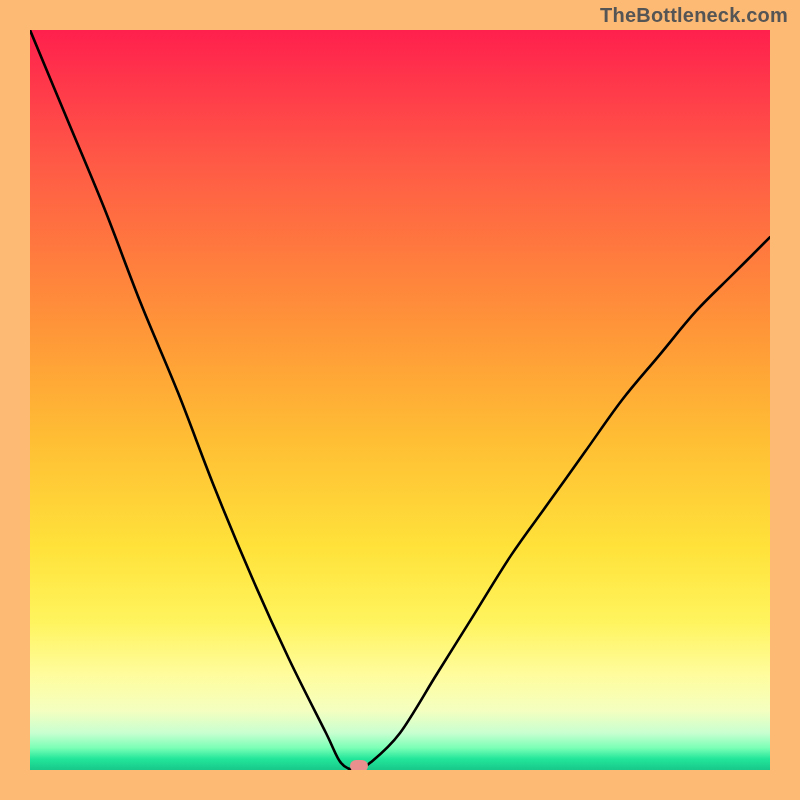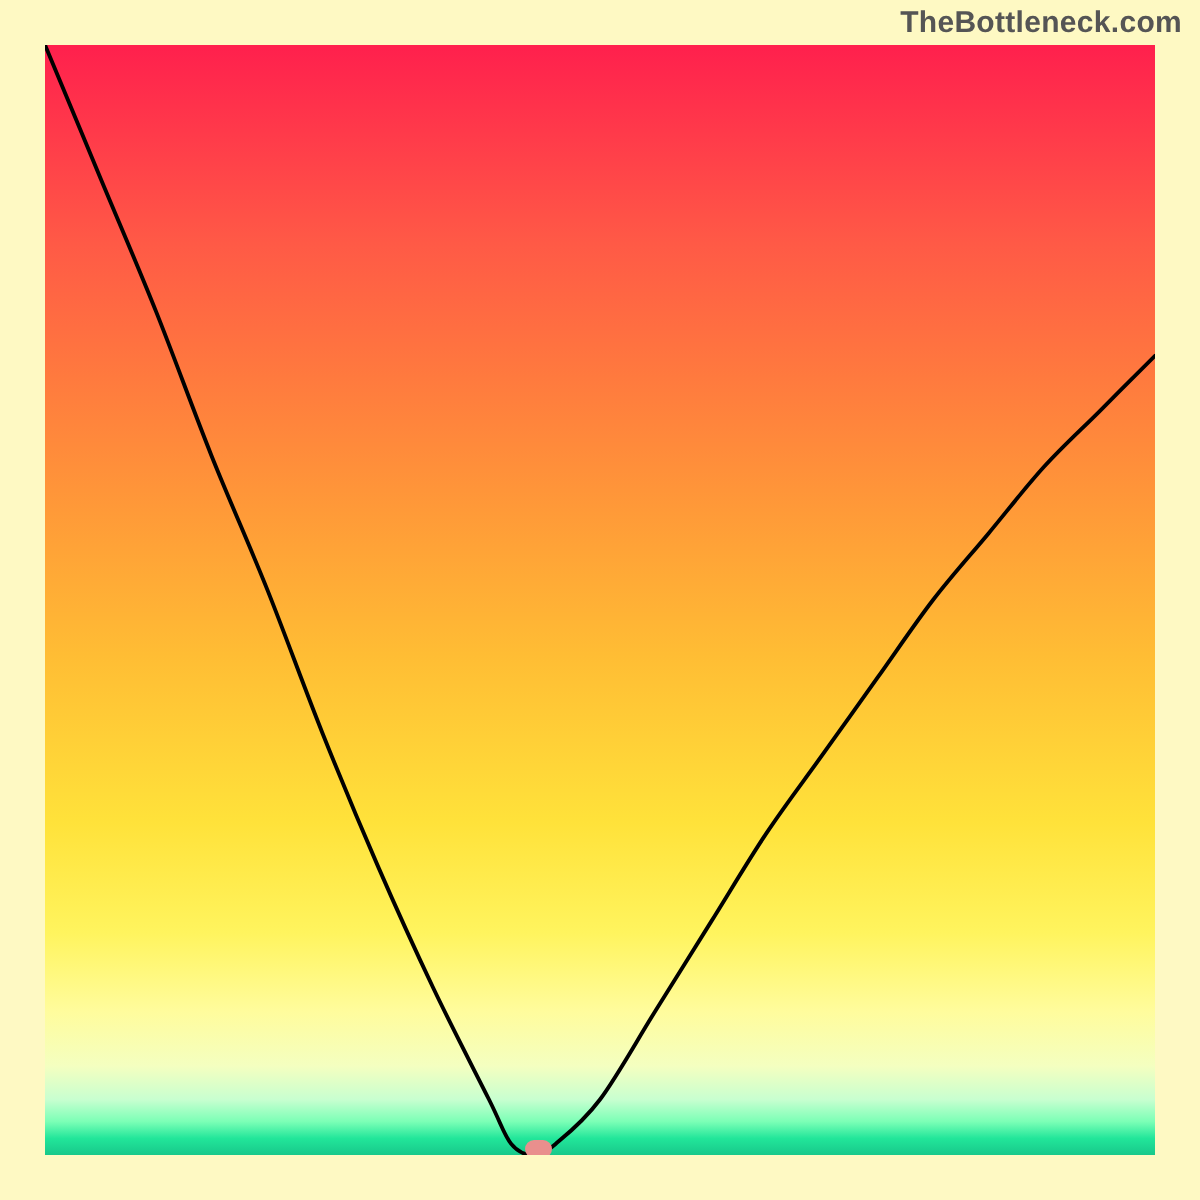--- a/index.html
+++ b/index.html
@@ -8,21 +8,21 @@
     width: 800px;
     height: 800px;
     overflow: hidden;
     background: #000;
     font-family: Arial, Helvetica, sans-serif;
   }
   .frame {
     position: relative;
     width: 800px;
     height: 800px;
-    background: #fef9c3;
+    background: #fdba74;
   }
   .watermark {
     position: absolute;
     top: 4px;
     right: 12px;
     color: #555;
     font-size: 20px;
     font-weight: 600;
     letter-spacing: 0.2px;
     z-index: 5;

